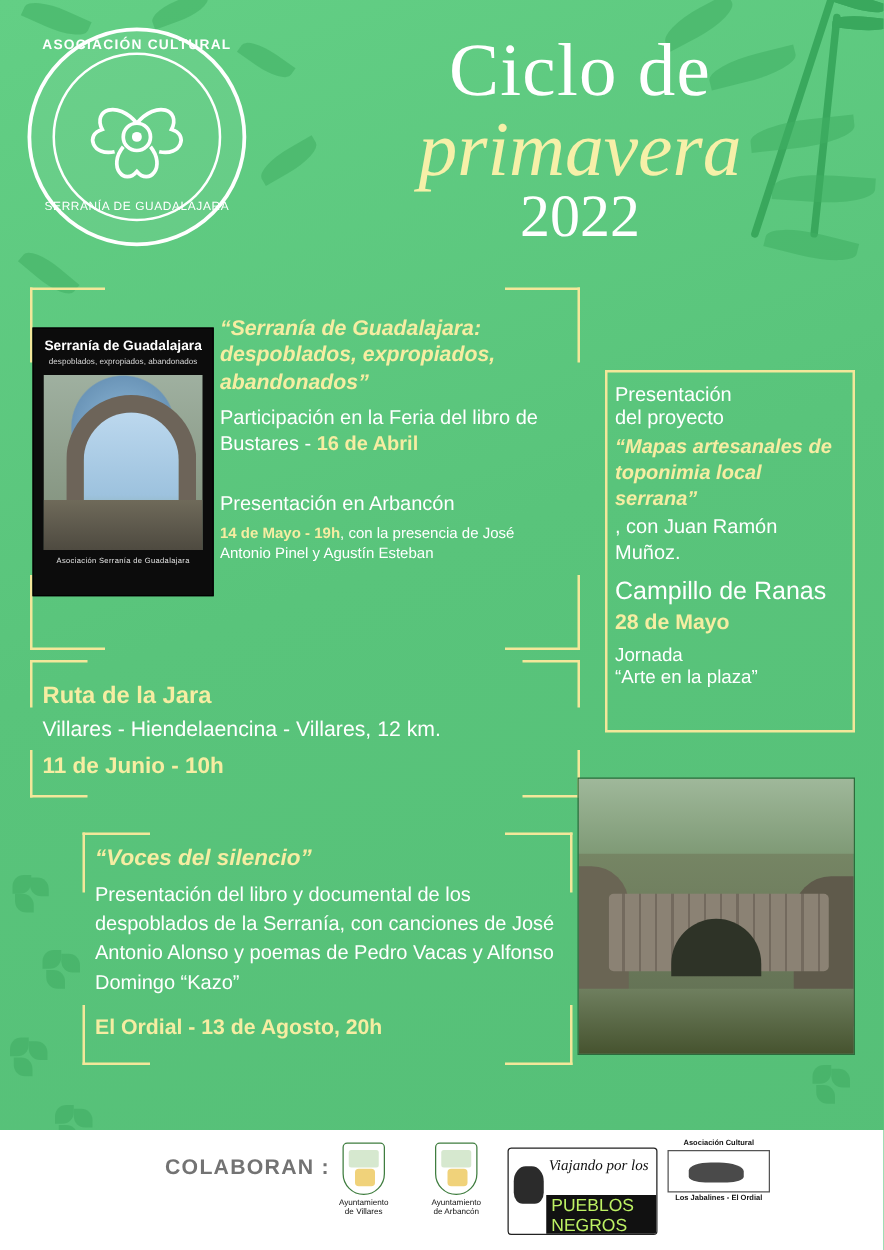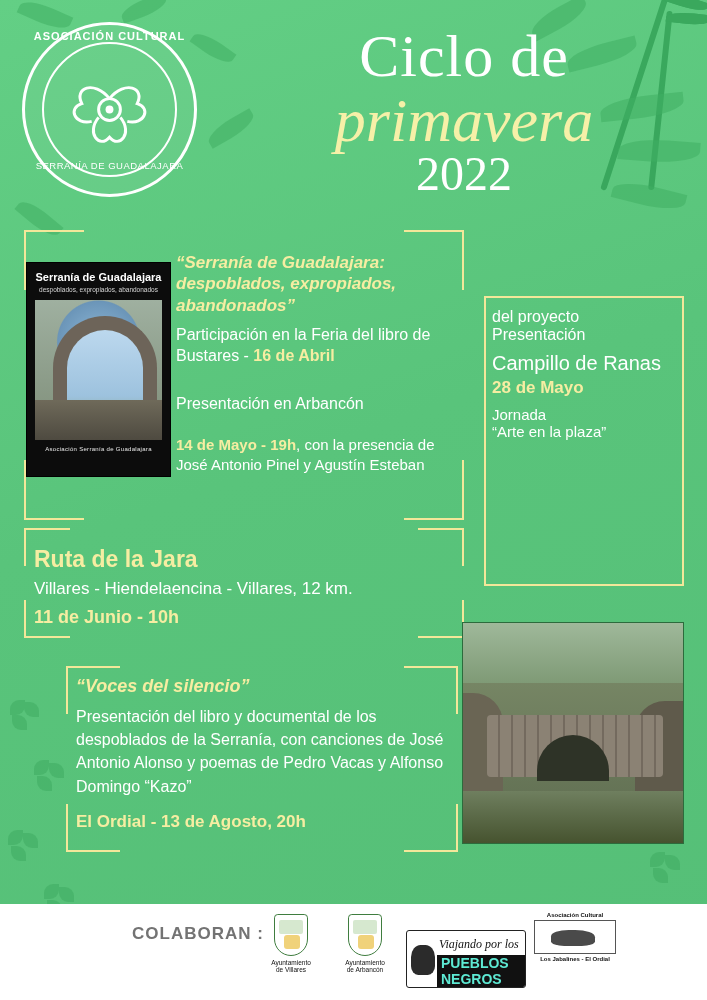--- a/index.html
+++ b/index.html
@@ -207,26 +207,26 @@
   .shield {
     width:34px; height:42px; margin:4px auto 3px auto;
     background:#ffffff;
     border:1.6px solid #3f7d3f;
     border-radius: 4px 4px 18px 18px;
     position:relative; overflow:hidden;
   }
   .shield::before{content:"";position:absolute;left:4px;top:5px;right:4px;height:14px;background:#d6e8cf;border-radius:2px;}
   .shield::after{content:"";position:absolute;left:9px;bottom:6px;width:16px;height:14px;background:#f0d27a;border-radius:3px;}
   .viaj {
-    width:120px; height:58px; margin-top:20px;
+    width:120px; height:70px; margin-top:8px;
     background:#ffffff; border:1.5px solid #222; border-radius:3px;
     position:relative; overflow:hidden;
   }
   .viaj .v1 { position:absolute; left:32px; top:6px; font-family:"Liberation Serif",serif; font-style:italic; font-size:12px; color:#111; }
-  .viaj .v2 { position:absolute; left:30px; top:24px; font-size:14px; font-weight:bold; color:#5eead4; background:#111; padding:0 4px; }
+  .viaj .v2 { position:absolute; left:30px; top:37px; font-size:14px; font-weight:normal; color:#bef264; background:#111; padding:0 4px; }
   .viaj .goat { position:absolute; left:4px; top:14px; width:24px; height:30px; background:#2b2b2b; border-radius:40% 40% 30% 30%; }
   .jaba {
     width:82px; margin-top:2px; text-align:center;
   }
   .jaba .jt { font-size:6px; color:#111; font-weight:bold; }
   .jaba .jbox { height:34px; border:1px solid #555; margin:2px 0; background:#fff; position:relative; }
   .jaba .jbox::after{content:"";position:absolute;left:16px;top:9px;width:44px;height:16px;background:#4a4a4a;border-radius:40% 45% 30% 30%;}
   .jaba .jf { font-size:6px; color:#111; font-weight:bold; }
 </style>
 </head>
@@ -319,47 +319,49 @@
   </div>
 
   <div style="position:absolute;left:176px;top:252px;width:278px;">
     <div class="txt em" style="font-size:17px;line-height:1.25;font-family:'Liberation Sans',sans-serif;">“Serranía de Guadalajara: despoblados, expropiados, abandonados”</div>
     <div class="txt" style="font-size:16px;line-height:1.3;margin-top:9px;">
       <span>Participación en la Feria del libro de Bustares - </span><span class="hi">16 de Abril</span>
     </div>
     <div class="txt" style="font-size:16px;line-height:1.3;margin-top:28px;">
       <span>Presentación en Arbancón</span>
     </div>
-    <div class="txt" style="font-size:15px;line-height:1.35;margin-top:20px;">
+    <div class="txt" style="font-size:12px;line-height:1.35;margin-top:3px;">
       <span class="hi">14 de Mayo - 19h</span><span>, con la presencia de José Antonio Pinel y Agustín Esteban</span>
     </div>
   </div>
 
   <div class="frame" style="left:484px;top:296px;width:200px;height:290px;"></div>
   <div style="position:absolute;left:492px;top:308px;width:184px;text-align:center;">
+    <div class="txt" style="font-size:16px;">Presentación</div>
     <div class="txt" style="font-size:16px;">del proyecto</div>
-    <div class="txt" style="font-size:16px;">Presentación</div>
+    <div class="txt em" style="font-size:16px;line-height:1.3;margin-top:4px;">“Mapas artesanales de toponimia local serrana”</div>
+    <div class="txt" style="font-size:16px;line-height:1.3;margin-top:2px;">, con Juan Ramón Muñoz.</div>
     <div class="txt" style="font-size:20px;margin-top:8px;">Campillo de Ranas</div>
     <div class="txt hi" style="font-size:17px;margin-top:3px;">28 de Mayo</div>
     <div class="txt" style="font-size:15px;margin-top:8px;">Jornada</div>
     <div class="txt" style="font-size:15px;">“Arte en la plaza”</div>
   </div>
 
   <div class="corner-frame" style="left:24px;top:528px;width:440px;height:110px;">
     <div class="ln" style="left:0;top:0;width:2px;height:38px;"></div>
     <div class="ln" style="left:0;top:0;width:46px;height:2px;"></div>
     <div class="ln" style="right:0;top:0;width:2px;height:38px;"></div>
     <div class="ln" style="right:0;top:0;width:46px;height:2px;"></div>
     <div class="ln" style="left:0;bottom:0;width:2px;height:38px;"></div>
     <div class="ln" style="left:0;bottom:0;width:46px;height:2px;"></div>
     <div class="ln" style="right:0;bottom:0;width:2px;height:38px;"></div>
     <div class="ln" style="right:0;bottom:0;width:46px;height:2px;"></div>
   </div>
   <div style="position:absolute;left:34px;top:546px;width:420px;text-align:center;">
-    <div class="txt hi" style="font-size:23px;">Ruta de la Jara</div>
+    <div class="txt hi" style="font-size:19px;">Ruta de la Jara</div>
     <div class="txt" style="font-size:17px;margin-top:6px;">Villares - Hiendelaencina - Villares, 12 km.</div>
     <div class="txt hi" style="font-size:18px;margin-top:8px;">11 de Junio - 10h</div>
   </div>
 
   <div class="corner-frame" style="left:66px;top:666px;width:392px;height:186px;">
     <div class="ln" style="left:0;top:0;width:2px;height:48px;"></div>
     <div class="ln" style="left:0;top:0;width:54px;height:2px;"></div>
     <div class="ln" style="right:0;top:0;width:2px;height:48px;"></div>
     <div class="ln" style="right:0;top:0;width:54px;height:2px;"></div>
     <div class="ln" style="left:0;bottom:0;width:2px;height:48px;"></div>

